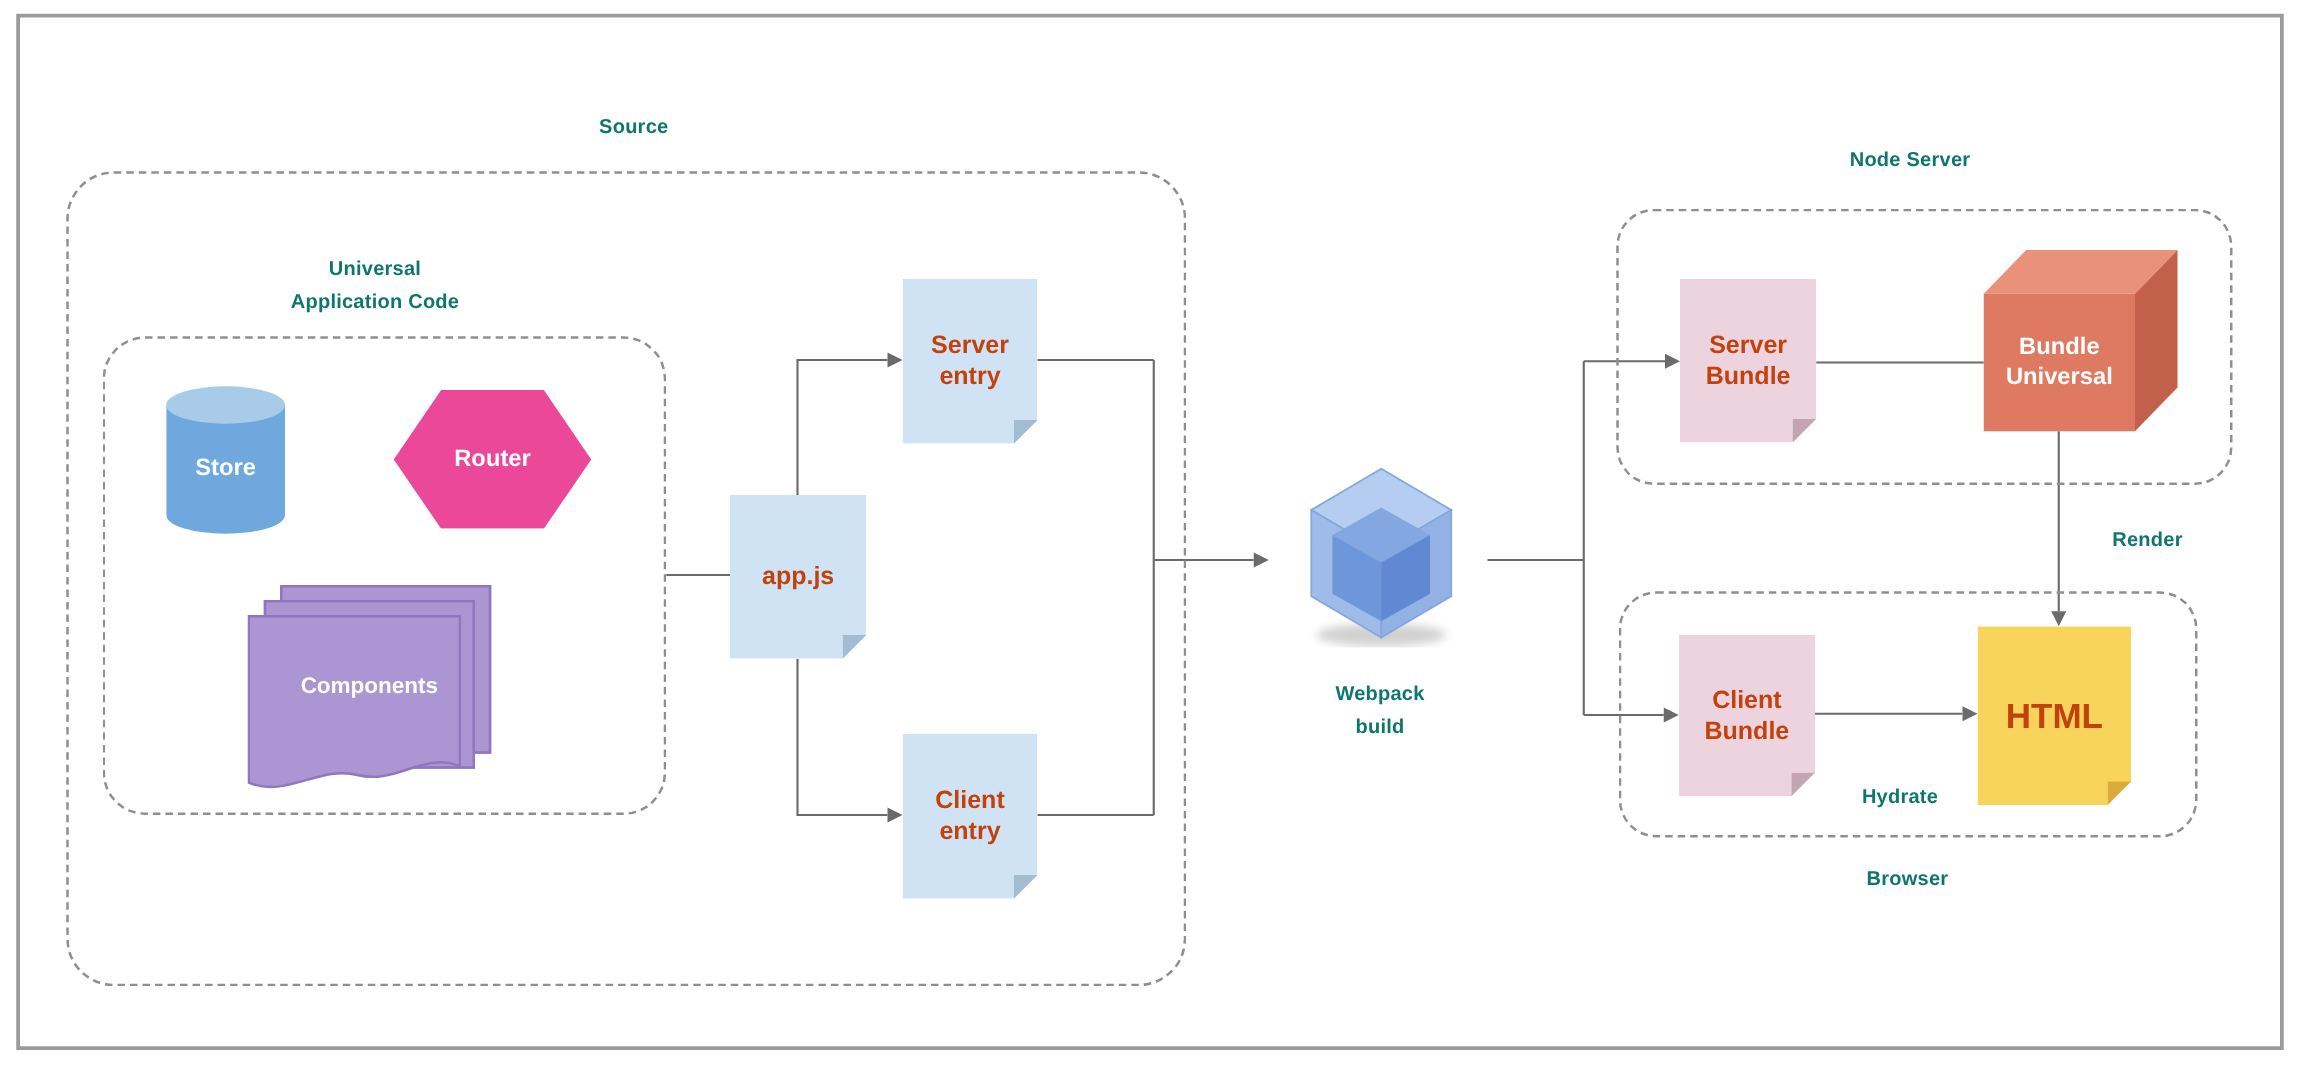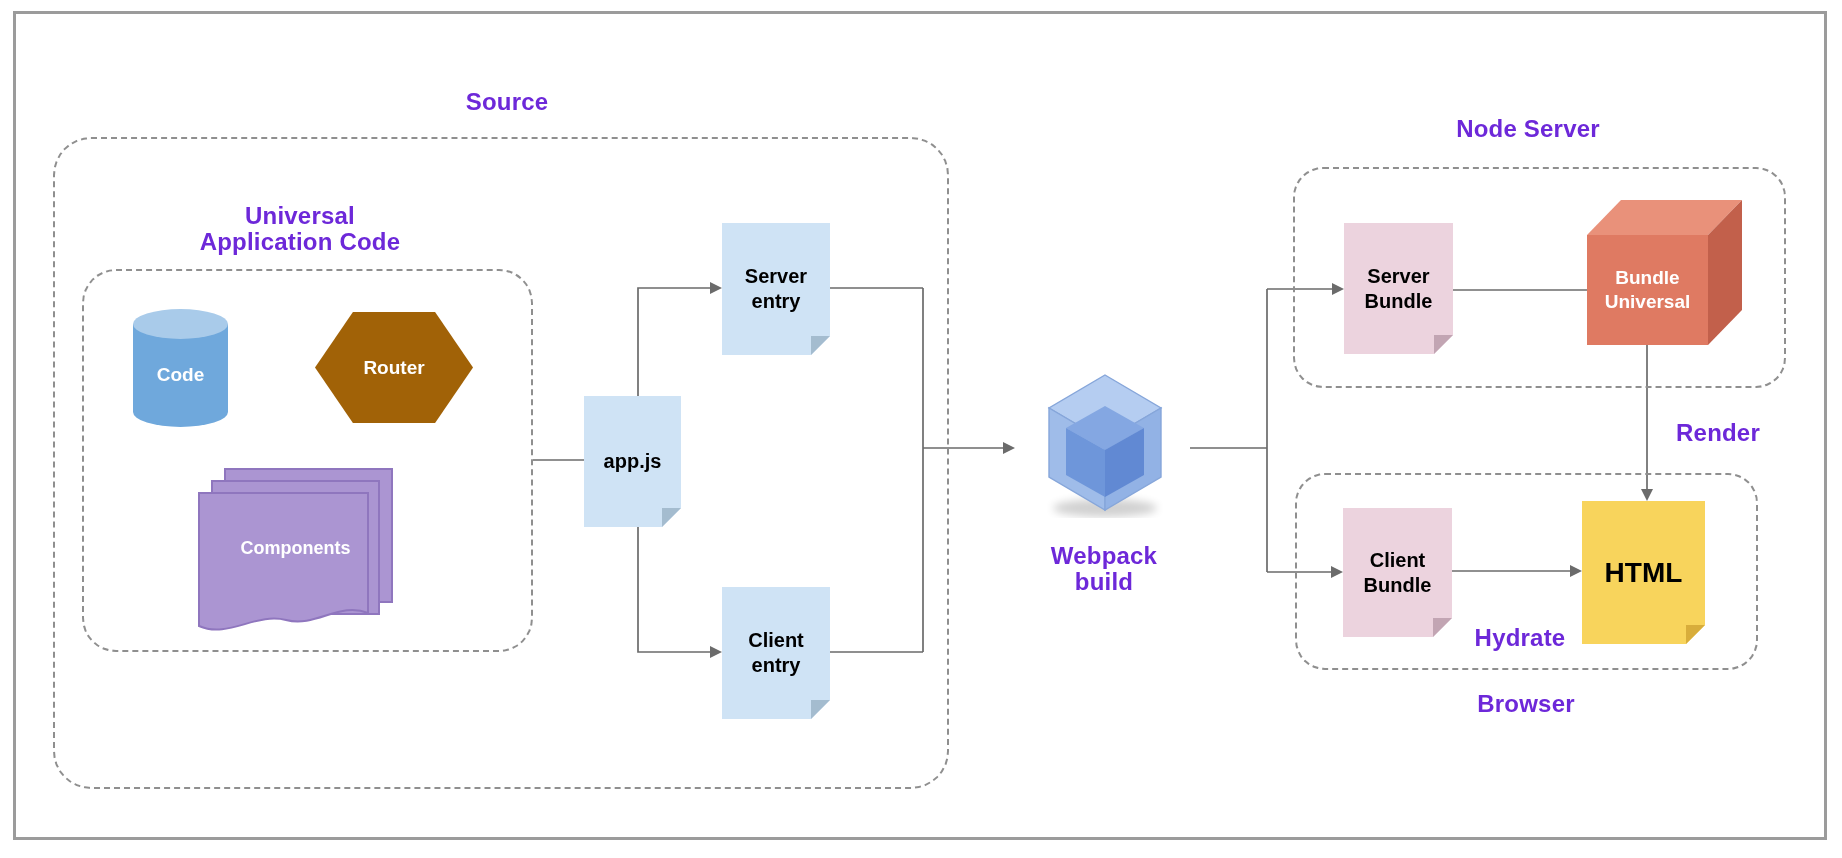--- a/index.html
+++ b/index.html
@@ -9,49 +9,49 @@
   }
   .frame{
     position:absolute;left:13px;top:11px;width:1814px;height:829px;
     border:3px solid #9b9b9b;box-sizing:border-box;background:#ffffff;
   }
   .wires{position:absolute;left:0;top:0;width:1842px;height:858px;pointer-events:none;}
   .dashed-box{
     position:absolute;border:2px dashed #8f8f8f;border-radius:32px;box-sizing:border-box;
   }
   .box-label{
-    position:absolute;color:#6d28d9;font-weight:bold;font-size:24px;text-align:center;
+    position:absolute;color:#0f766e;font-weight:bold;font-size:16px;text-align:center;
     line-height:26px;letter-spacing:.2px;
   }
   .node-label-white{
     position:absolute;inset:0;display:flex;align-items:center;justify-content:center;
     color:#ffffff;font-weight:bold;font-size:19px;line-height:24px;text-align:center;
   }
   .doc{position:absolute;box-sizing:border-box;}
   .doc .sheet{
     position:absolute;inset:0;
     clip-path:polygon(0 0,100% 0,100% calc(100% - 19px),calc(100% - 19px) 100%,0 100%);
   }
   .doc .fold{
     position:absolute;right:0;bottom:0;width:19px;height:19px;
     clip-path:polygon(0 0,100% 0,0 100%);
   }
   .doc .doc-label{
     position:absolute;inset:0;display:flex;flex-direction:column;align-items:center;justify-content:center;
-    color:#000000;font-weight:bold;font-size:20px;line-height:25px;text-align:center;
+    color:#c2410c;font-weight:bold;font-size:20px;line-height:25px;text-align:center;
   }
   .doc.blue .sheet{background:#cfe3f5;}
   .doc.blue .fold{background:#a4bccf;}
   .doc.pink .sheet{background:#ecd3de;}
   .doc.pink .fold{background:#c2a5b3;}
   .doc.yellow .sheet{background:#f8d45c;}
   .doc.yellow .fold{background:#d8ad3b;}
   .cylinder{position:absolute;}
   .hexagon{
-    position:absolute;background:#a16207;
+    position:absolute;background:#ec4899;
     clip-path:polygon(24% 0,76% 0,100% 50%,76% 100%,24% 100%,0 50%);
   }
   .page{position:absolute;background:#ab95d2;border:2px solid #8f76be;box-sizing:border-box;}
   .svg-node{position:absolute;}
 </style>
 </head>
 <body>
 
 <div class="canvas">
   <div class="frame"></div>
@@ -91,37 +91,37 @@
   <div class="box-label" style="left:1428px;top:116px;width:200px;">Node Server</div>
 
   <div class="dashed-box" style="left:1295px;top:473px;width:463px;height:197px;border-radius:30px;"></div>
   <div class="box-label" style="left:1426px;top:691px;width:200px;">Browser</div>
 
   <div class="cylinder" style="left:133px;top:308px;width:95px;height:120px;">
     <svg width="95" height="120">
       <path d="M0,16 v88 a47.5,15 0 0 0 95,0 v-88 z" fill="#6fa8dc"></path>
       <ellipse cx="47.5" cy="16" rx="47.5" ry="15" fill="#a9cbea"></ellipse>
     </svg>
-    <div class="node-label-white" style="top:14px;">Code</div>
+    <div class="node-label-white" style="top:14px;">Store</div>
   </div>
 
   <div class="hexagon" style="left:315px;top:312px;width:158px;height:111px;">
     <div class="node-label-white">Router</div>
   </div>
 
   <div style="position:absolute;left:198px;top:468px;width:196px;height:175px;">
     <div class="page" style="left:26px;top:0;width:169px;height:135px;"></div>
     <div class="page" style="left:13px;top:12px;width:169px;height:135px;"></div>
     <svg class="svg-node" style="left:0;top:24px;" width="171" height="151">
       <path d="M1,1 H170 V121 C142,109 118,136 88,128 C58,120 30,147 1,134 Z" fill="#ab95d2" stroke="#8f76be" stroke-width="2"></path>
     </svg>
     <div class="node-label-white" style="left:0;top:24px;width:171px;height:112px;font-size:18px;padding-left:12px;">Components</div>
   </div>
 
-  <div class="doc blue" style="left:584px;top:396px;width:97px;height:131px;">
+  <div class="doc blue" style="left:584px;top:396px;width:109px;height:131px;">
     <div class="sheet"></div>
       <div class="fold"></div>
     <div class="doc-label">app.js</div>
   </div>
 
   <div class="doc blue" style="left:722px;top:223px;width:108px;height:132px;">
     <div class="sheet"></div>
       <div class="fold"></div>
     <div class="doc-label">
       <div>Server</div>

